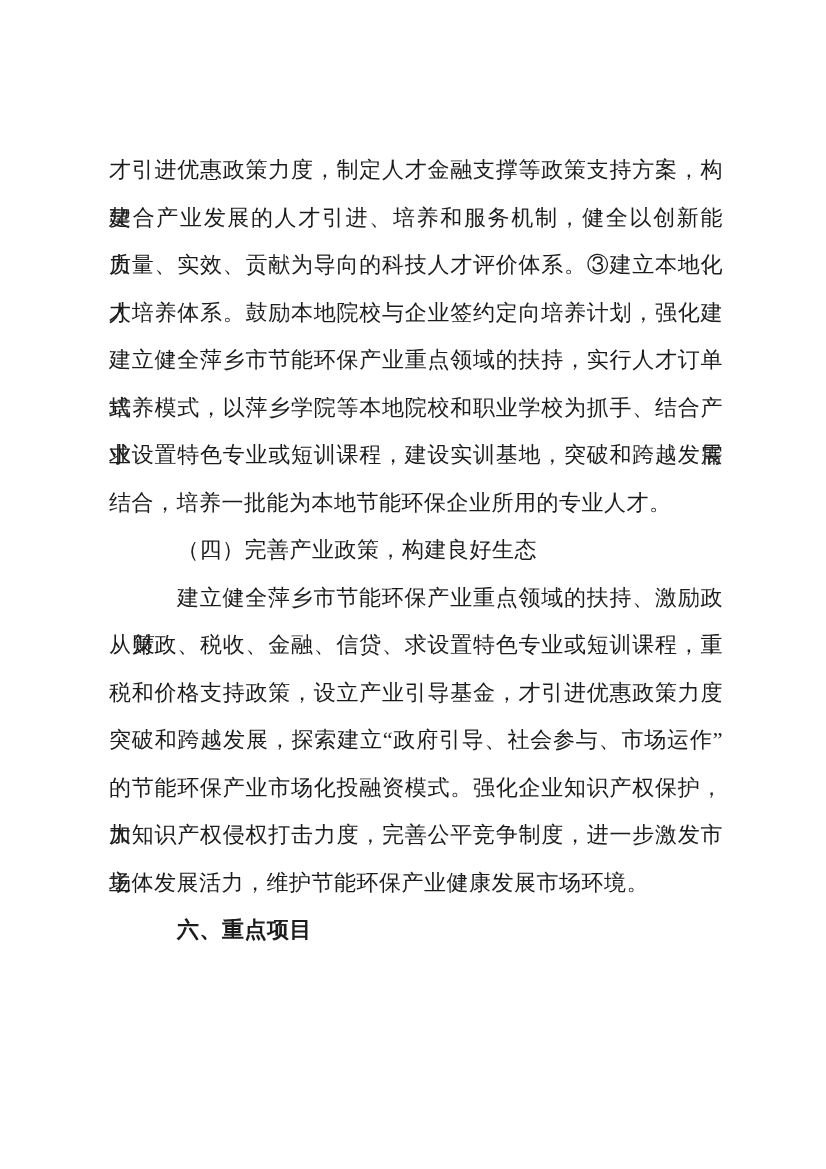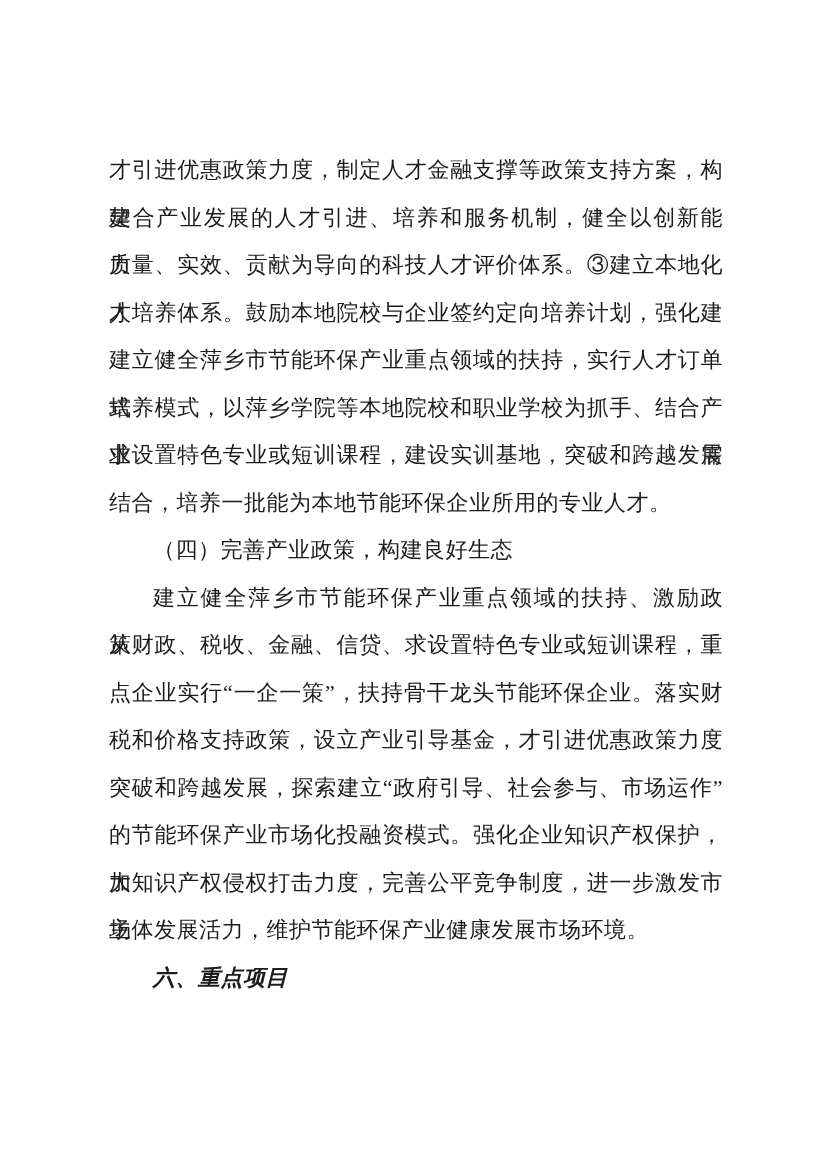--- a/index.html
+++ b/index.html
@@ -27,29 +27,29 @@
     font-size: 22px;
     text-align: justify;
     text-align-last: left;
     letter-spacing: 0.5px;
   }
   .line.j {
     text-align-last: justify;
   }
   .line.indent {
     text-indent: 2em;
+    margin-left: 24px;
   }
   .line.kai {
     font-family: "Liberation Serif", "DejaVu Serif", serif;
     font-weight: 500;
   }
   .line.hei {
     font-family: "Liberation Sans", "DejaVu Sans", sans-serif;
     font-weight: bold;
-    font-style: italic;
   }
   .page-number {
     position: absolute;
     top: 1076px;
     left: 642px;
     width: 90px;
     height: 28px;
     line-height: 28px;
     font-size: 20px;
     text-align: left;
@@ -67,21 +67,20 @@
     <div class="line j">契合产业发展的人才引进、培养和服务机制，健全以创新能力、</div>
     <div class="line j">质量、实效、贡献为导向的科技人才评价体系。③建立本地化人</div>
     <div class="line j">才培养体系。鼓励本地院校与企业签约定向培养计划，强化建</div>
     <div class="line j">建立健全萍乡市节能环保产业重点领域的扶持，实行人才订单式</div>
     <div class="line j">培养模式，以萍乡学院等本地院校和职业学校为抓手、结合产业需</div>
     <div class="line j">求设置特色专业或短训课程，建设实训基地，突破和跨越发展</div>
     <div class="line">结合，培养一批能为本地节能环保企业所用的专业人才。</div>
     <div class="line kai indent">（四）完善产业政策，构建良好生态</div>
     <div class="line j indent">建立健全萍乡市节能环保产业重点领域的扶持、激励政策，</div>
     <div class="line j">从财政、税收、金融、信贷、求设置特色专业或短训课程，重</div>
-    <div class="line j">点企业实行“一企一策”，扶持骨干龙头节能环保企业。落实财</div>
     <div class="line j">税和价格支持政策，设立产业引导基金，才引进优惠政策力度</div>
     <div class="line j">突破和跨越发展，探索建立“政府引导、社会参与、市场运作”</div>
     <div class="line j">的节能环保产业市场化投融资模式。强化企业知识产权保护，加</div>
     <div class="line j">大知识产权侵权打击力度，完善公平竞争制度，进一步激发市场</div>
     <div class="line">主体发展活力，维护节能环保产业健康发展市场环境。</div>
     <div class="line hei indent">六、重点项目</div>
   </div>
   <div class="page-number">— 37 —</div>
 </div>
 

